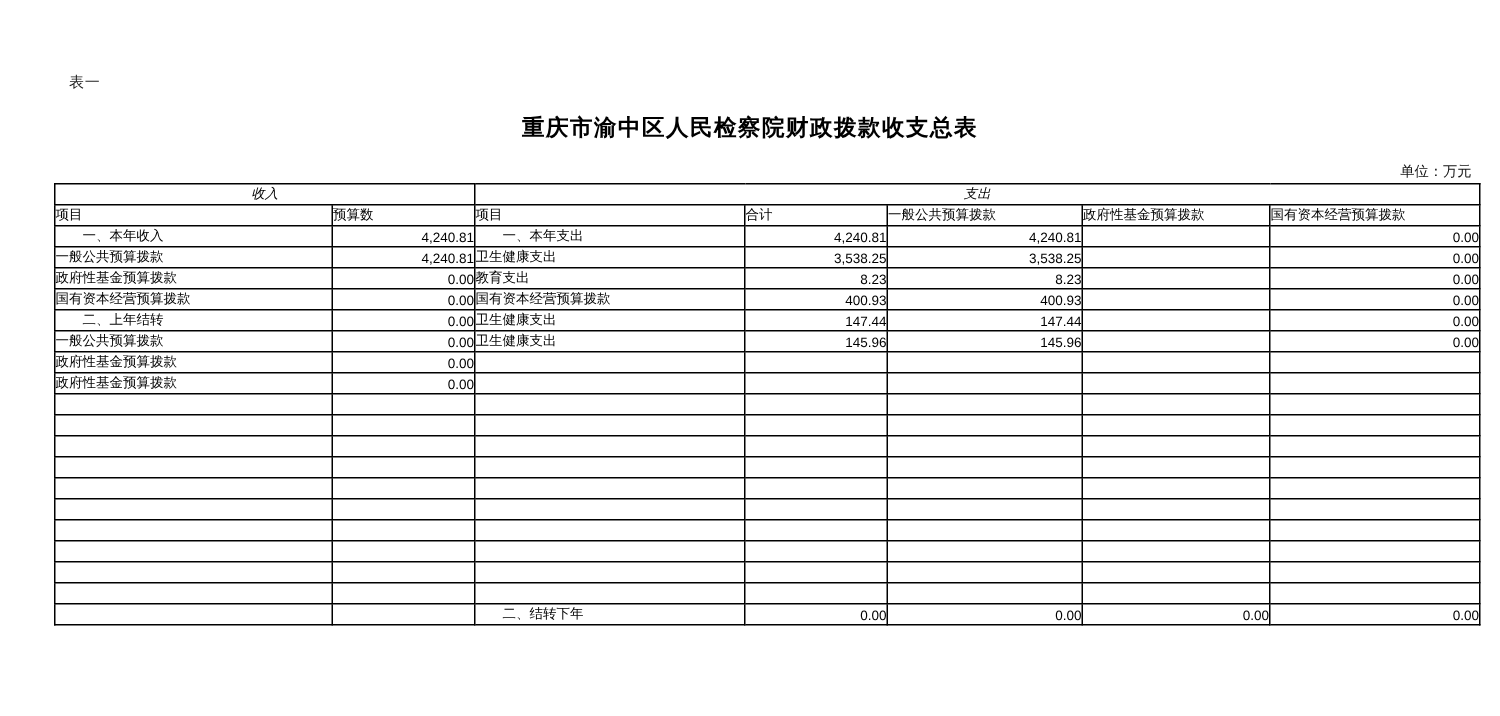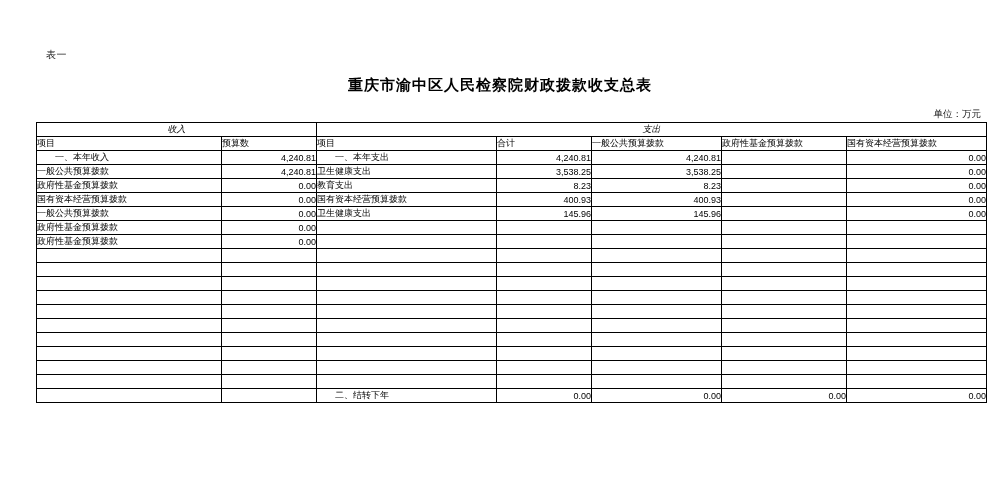--- a/index.html
+++ b/index.html
@@ -158,20 +158,29 @@
         <tr class="data-row">
           <td class="txt">国有资本经营预算拨款</td>
           <td class="num">0.00</td>
           <td class="txt">国有资本经营预算拨款</td>
           <td class="num">400.93</td>
           <td class="num">400.93</td>
           <td class="num"></td>
           <td class="num">0.00</td>
         </tr>
         <tr class="data-row">
+          <td class="txt indent">二、上年结转</td>
+          <td class="num">0.00</td>
+          <td class="txt">卫生健康支出</td>
+          <td class="num">147.44</td>
+          <td class="num">147.44</td>
+          <td class="num"></td>
+          <td class="num">0.00</td>
+        </tr>
+        <tr class="data-row">
           <td class="txt">一般公共预算拨款</td>
           <td class="num">0.00</td>
           <td class="txt">卫生健康支出</td>
           <td class="num">145.96</td>
           <td class="num">145.96</td>
           <td class="num"></td>
           <td class="num">0.00</td>
         </tr>
         <tr class="data-row">
           <td class="txt">政府性基金预算拨款</td>

